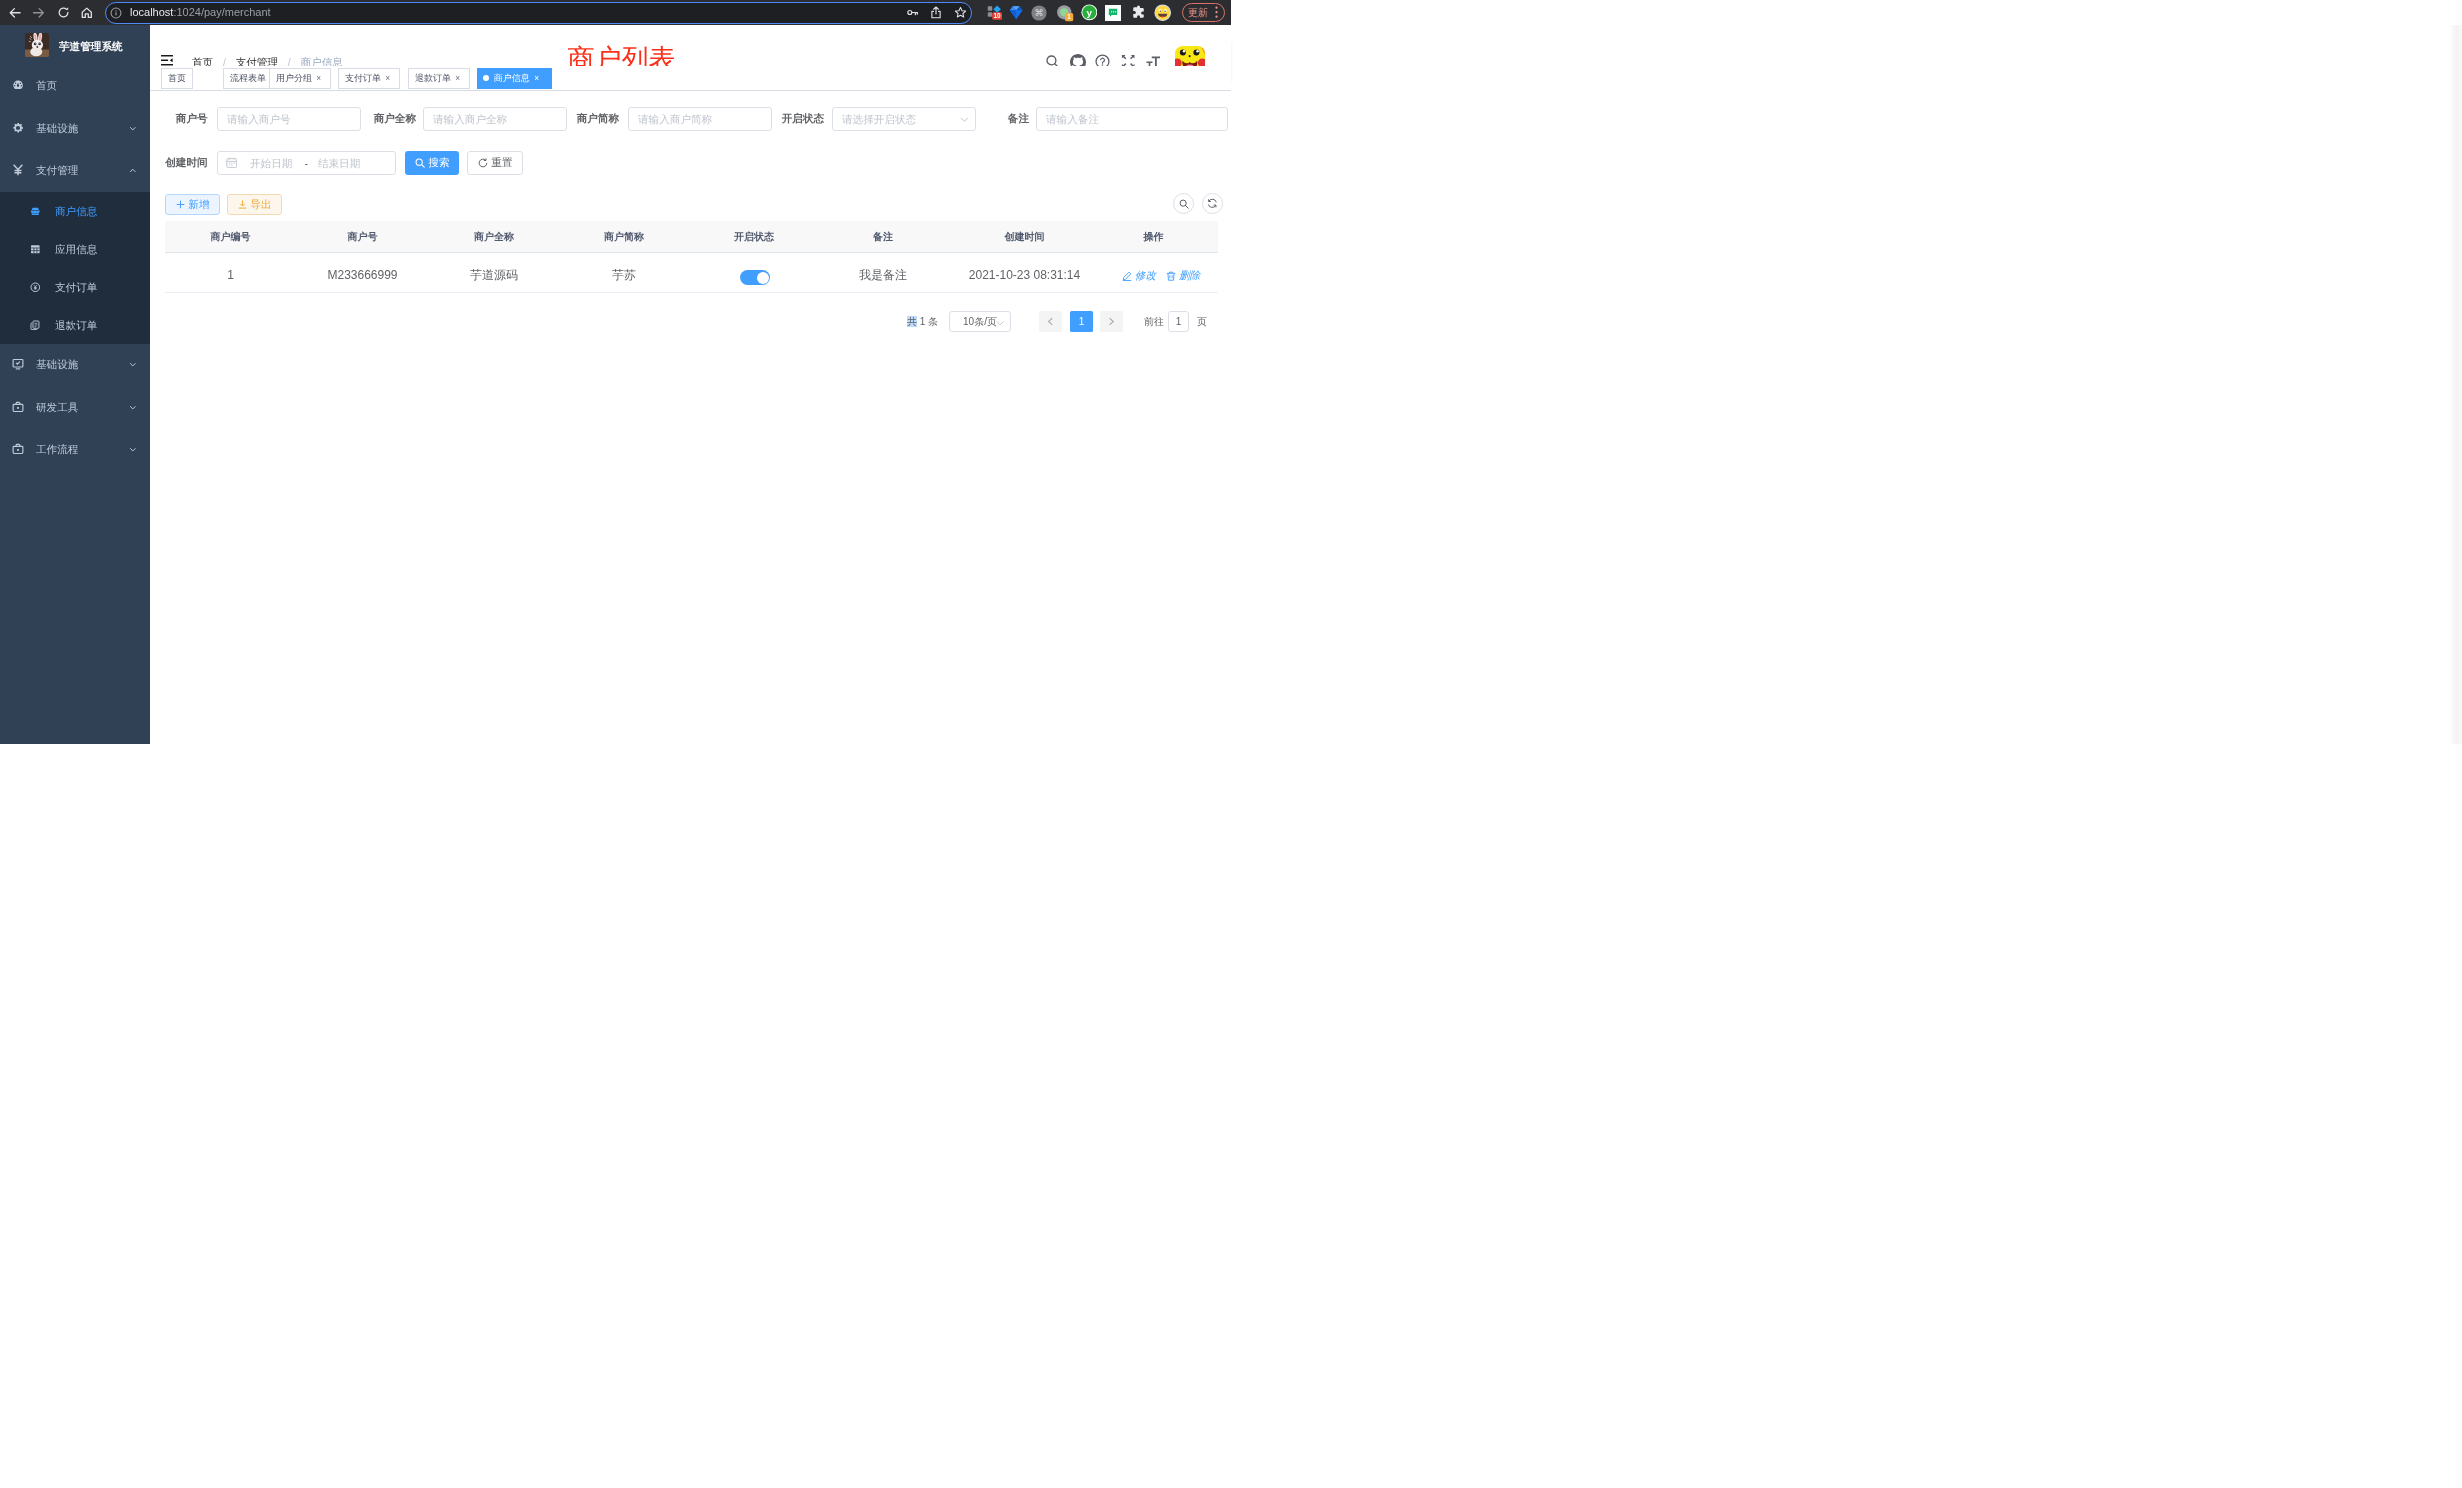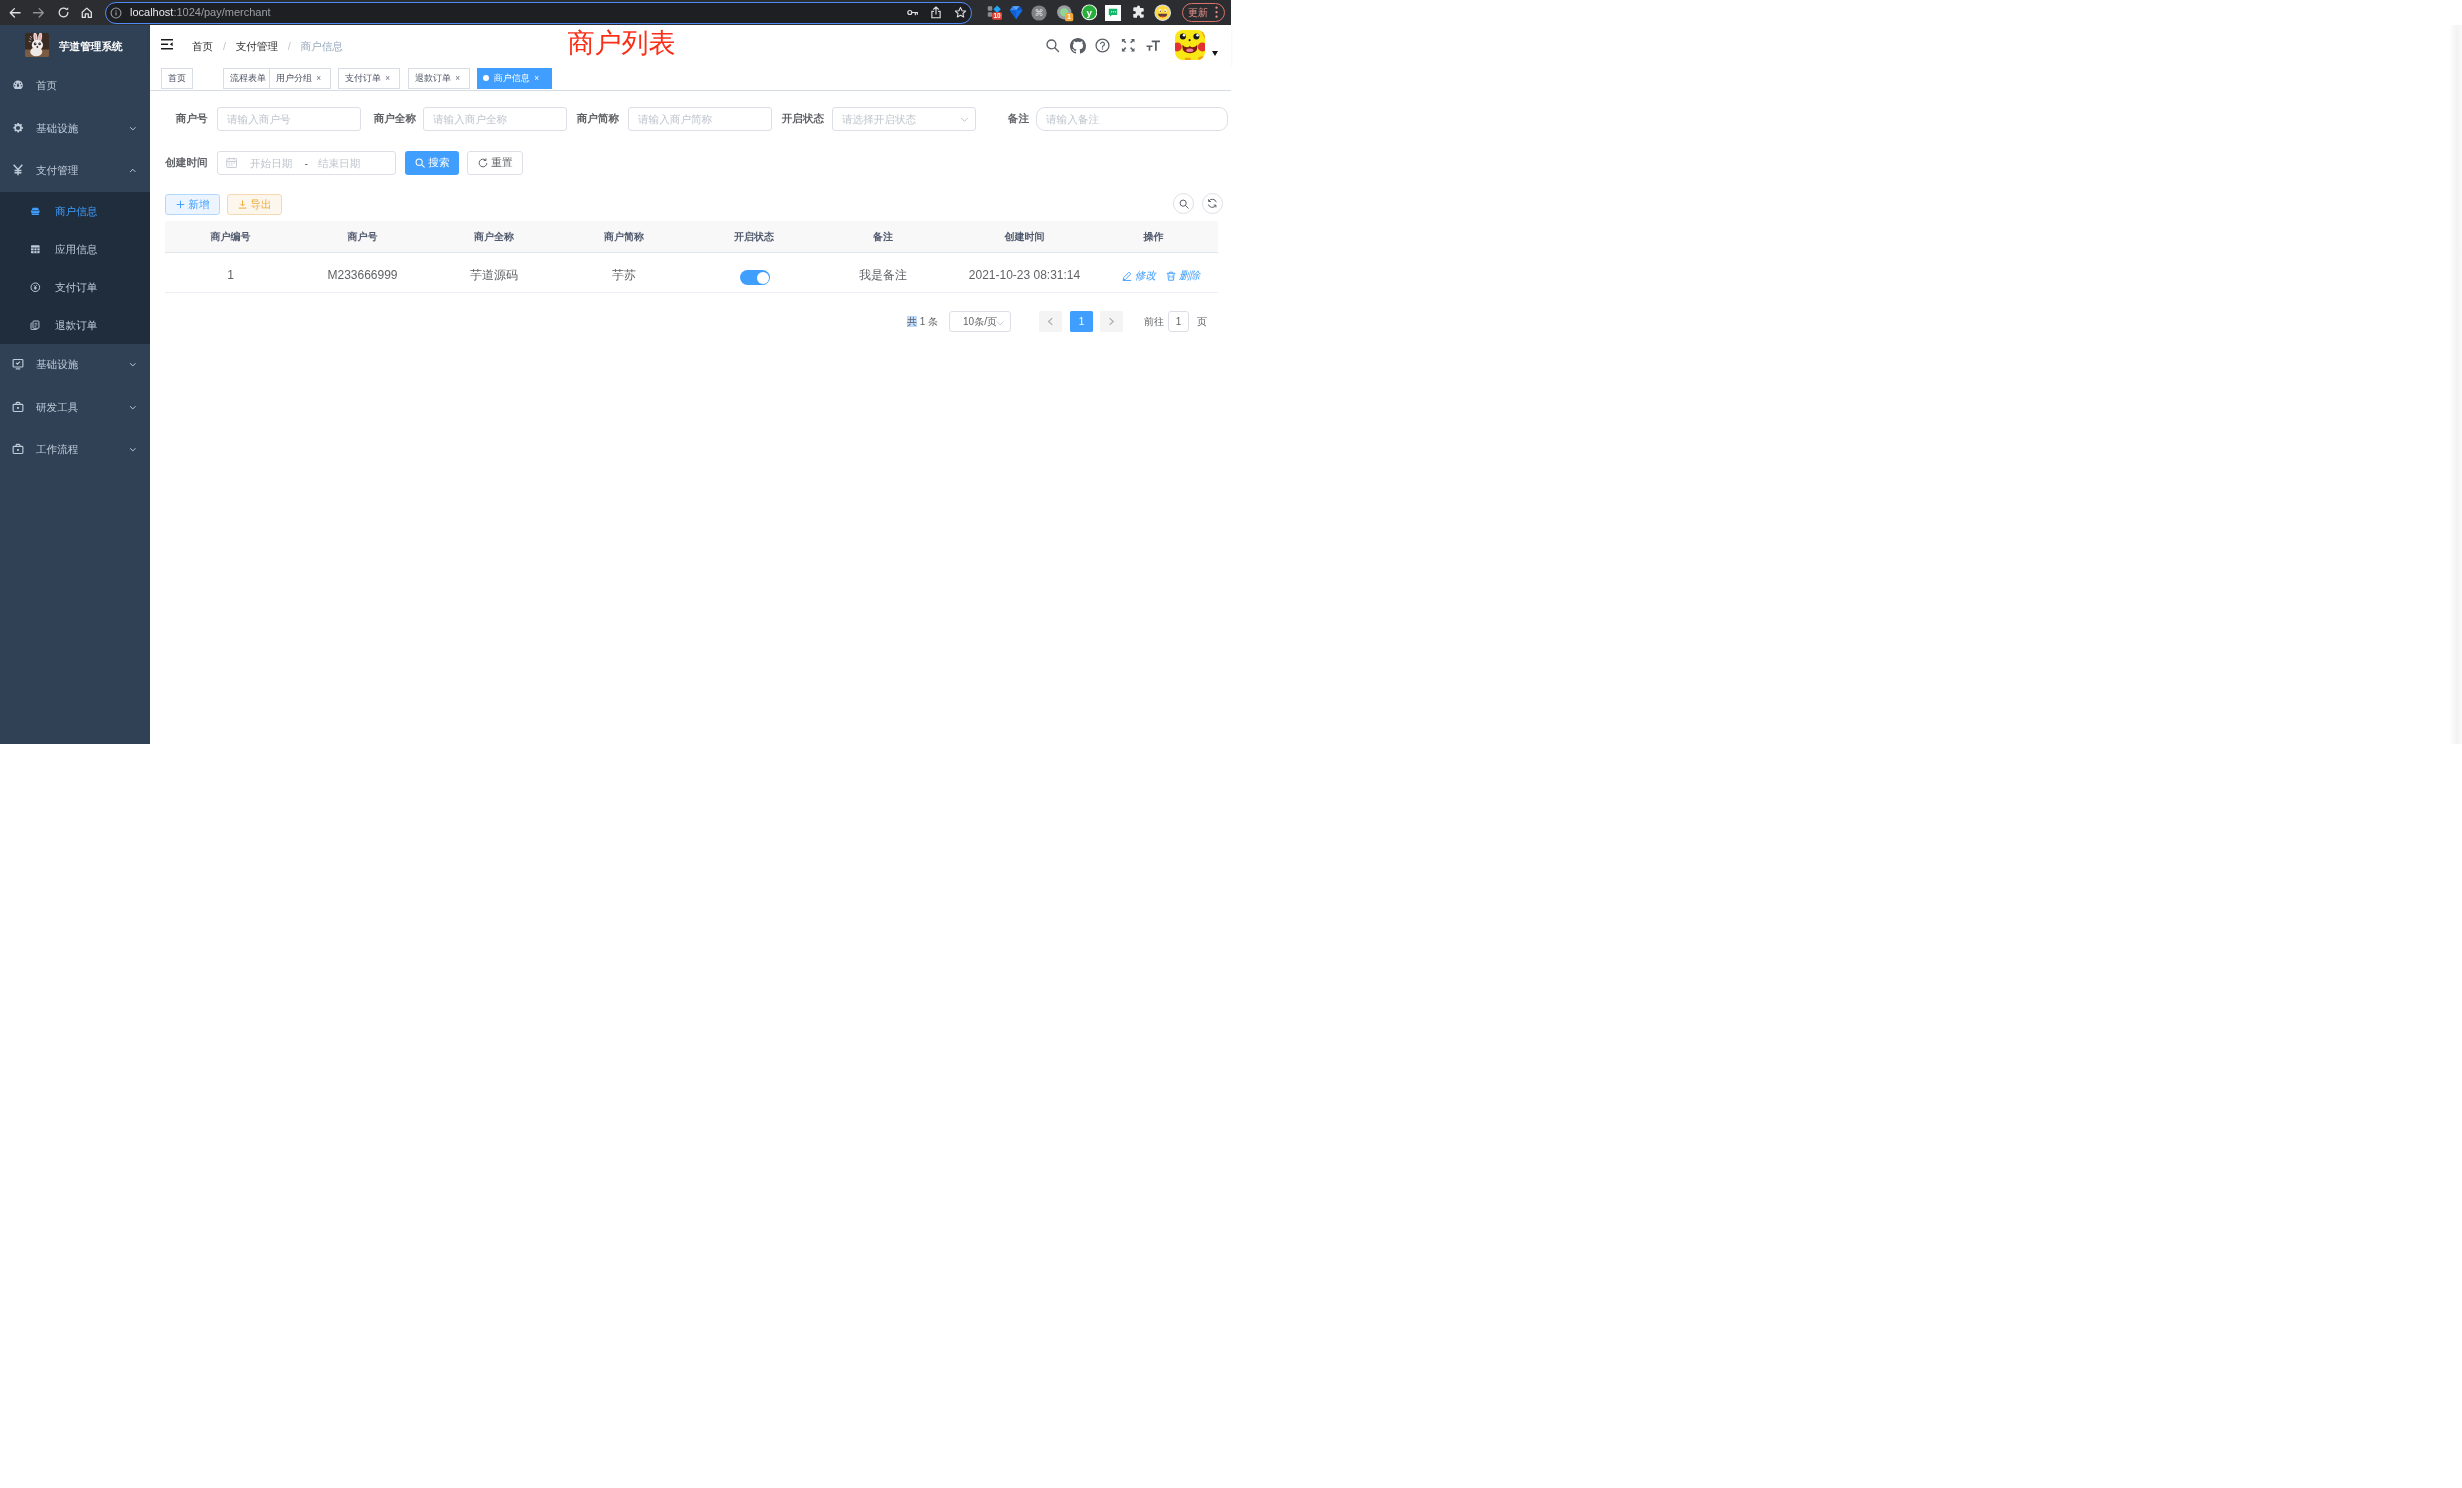--- a/index.html
+++ b/index.html
@@ -25,21 +25,21 @@
 .menu-item .mi-icon, .sub-item .mi-icon { position:absolute; left:12px; top:50%; margin-top:-6px; width:12px; height:12px; }
 .menu-item .mi-text { position:absolute; left:36px; top:0; line-height:42px; }
 .arrow { position:absolute; right:13.6px; top:50%; margin-top:-3px; width:7.6px; height:7.6px; }
 #submenu { position:absolute; left:0; top:167px; width:150px; height:152px; background:#1f2d3d; }
 .sub-item { position:absolute; left:0; width:150px; height:38px; color:#bfcbd9; font-size:10.6px; }
 .sub-item .mi-icon { left:30px; width:10.6px; height:10.6px; margin-top:-5.3px; }
 .sub-item .mi-text { position:absolute; left:55px; top:0; line-height:38px; }
 .sub-item.active { color:#409eff; }
 
 
-#navbar { position:absolute; left:150px; top:0; width:1081px; height:41px; background:#fff; box-shadow:0 0.8px 3px rgba(0,21,41,.08);text-decoration:underline; }
+#navbar { position:absolute; left:150px; top:16px; width:1081px; height:41px; background:#fff; box-shadow:0 0.8px 3px rgba(0,21,41,.08);text-decoration:underline; }
 #hamburger { position:absolute; left:11.4px; top:14.4px; }
 #breadcrumb { position:absolute; left:42px; top:0; height:41px; line-height:42px; font-size:10.6px; color:#303133; white-space:nowrap; }
 #breadcrumb .sep { color:#c0c4cc; margin:0 6.8px; }
 #breadcrumb .last { color:#97a8be; }
 #annotate { position:absolute; left:0; top:0px; width:943px; text-align:center; font-size:27px; font-weight:normal; color:#fb2e17; letter-spacing:0; }
 .nav-ico { position:absolute; top:13px; }
 #nv-avatar { position:absolute; left:1025px; top:5.3px; width:30px; height:30px; border-radius:7.6px; overflow:hidden; }
 #nv-caret { position:absolute; left:1062px; top:26px; width:0; height:0; border:3.8px solid transparent; border-top:5.3px solid #151515; }
 
 
@@ -414,21 +414,21 @@
     <div class="finput" style="left:273px; top:16.3px; width:144px;"><span class="ph">请输入商户全称</span></div>
     <div class="flabel" style="left:422px; top:16.3px; width:47px;">商户简称</div>
     <div class="finput" style="left:478px; top:16.3px; width:144px;"><span class="ph">请输入商户简称</span></div>
     <div class="flabel" style="left:627px; top:16.3px; width:47px;">开启状态</div>
     <div class="finput" style="left:682px; top:16.3px; width:144px;"><span class="ph">请选择开启状态</span>
       <svg style="position:absolute; right:6px; top:7.6px;" width="9" height="7.6" viewBox="0 0 12 10">
           <path d="M1.5 2.5 L6 7 L10.5 2.5" stroke="#c0c4cc" stroke-width="1.3" fill="none"></path>
         </svg>
     </div>
     <div class="flabel" style="left:854px; top:16.3px; width:25px;">备注</div>
-    <div class="finput" style="left:886px; top:16.3px; width:192px;border-radius:9px;"><span class="ph">请输入备注</span></div>
+    <div class="finput" style="left:886px; top:16.3px; width:192px;"><span class="ph">请输入备注</span></div>
 
     <div class="flabel" style="left:7.6px; top:60px; width:50px;">创建时间</div>
     <div class="finput" style="left:67px; top:60px; width:179px;">
       <svg style="position:absolute; left:7.6px; top:5.3px;" width="11.4" height="11.4" viewBox="0 0 15 15">
           <rect x="1" y="2.2" width="13" height="11.5" rx="1" stroke="#c0c4cc" stroke-width="1.2" fill="none"></rect>
           <path d="M1 5.8 h13 M4.5 1 v2.5 M10.5 1 v2.5" stroke="#c0c4cc" stroke-width="1.2"></path>
           <path d="M3.5 8 h2 M6.7 8 h2 M9.9 8 h2 M3.5 10.5 h2 M6.7 10.5 h2" stroke="#c0c4cc" stroke-width="1.1"></path>
         </svg>
       <span class="ph" style="margin-left:32px;">开始日期</span><span style="margin:0 10px 0 12px; color:#606266;">-</span><span>结束日期</span>
     </div>

